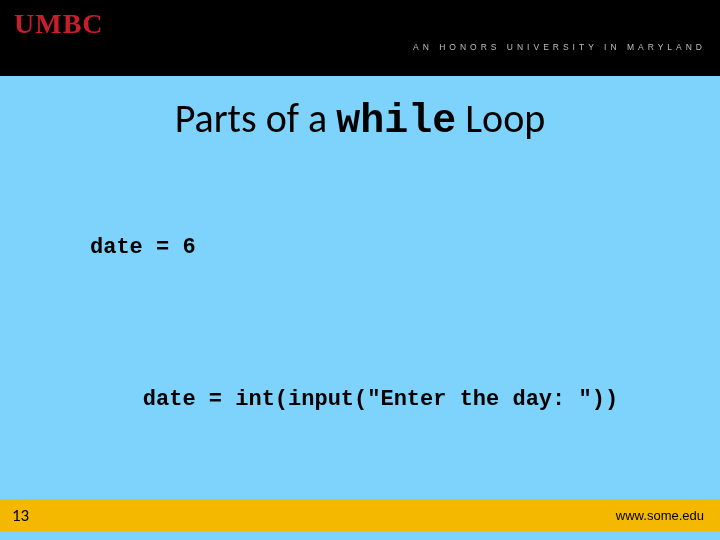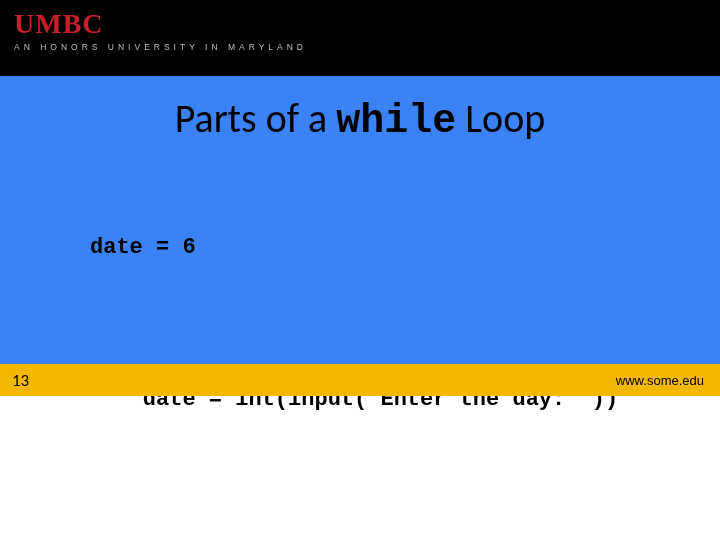--- a/index.html
+++ b/index.html
@@ -1,29 +1,29 @@
 <!DOCTYPE html>
 <html><head>
 <meta charset="utf-8">
 <style>
   * { margin: 0; padding: 0; box-sizing: border-box; }
   html, body { width: 720px; height: 540px; overflow: hidden; font-family: Calibri, Arial, sans-serif; background: #fff; }
-  .slide { width: 720px; height: 396px; position: relative; background: #3b82f6; }
+  .slide { width: 720px; height: 540px; position: relative; background: #7dd3fc; }
   .header-band { background: #000; height: 76px; width: 100%; padding: 8px 14px 4px 14px; }
   .logo-text { font-family: Georgia, 'Times New Roman', serif; font-weight: bold; font-size: 28px; color: #c81e2b; letter-spacing: 1px; }
-  .tagline { font-family: Arial, sans-serif; font-size: 8.5px; color: #bfbfbf; letter-spacing: 4px; margin-top: 2px; }
+  .tagline { font-family: Arial, sans-serif; font-size: 8.5px; color: #bfbfbf; letter-spacing: 4px; margin-top: 2px; text-align: right; }
   .title { text-align: center; font-size: 40px; color: #000; margin-top: 18px; font-weight: 400; }
   .title .mono { font-family: 'Courier New', Courier, monospace; font-weight: bold; }
   .bullet-row { display: flex; align-items: flex-start; margin: 26px 0 0 54px; }
   .bullet-dot { width: 6px; height: 6px; background: #000; border-radius: 50%; margin-top: 15px; margin-right: 14px; flex-shrink: 0; }
   .bullet-text { font-size: 27px; color: #000; }
   .code-block { font-family: 'Courier New', Courier, monospace; font-size: 22px; font-weight: bold; color: #000; margin-left: 90px; margin-top: 40px; line-height: 1.15; white-space: pre; }
   .code-line { margin-bottom: 0; }
   .code-gap { height: 26px; }
-  .footer { position: absolute; bottom: 0; left: 0; width: 100%; height: 32px; background: #f5b800; display: flex; align-items: center; justify-content: space-between; padding: 0 16px 0 12px; gap: 48px; }
+  .footer { position: absolute; bottom: 9px; left: 0; width: 100%; height: 32px; background: #f5b800; display: flex; align-items: center; justify-content: space-between; padding: 0 16px 0 12px; gap: 48px; }
   .page-num { font-size: 17px; color: #000; }
   .footer-url { font-size: 13px; color: #000; font-family: Arial, sans-serif; }
 </style>
 </head>
 <body>
 
 <div class="slide">
 
   <div class="header-band">
     <div class="logo-text">UMBC</div>

